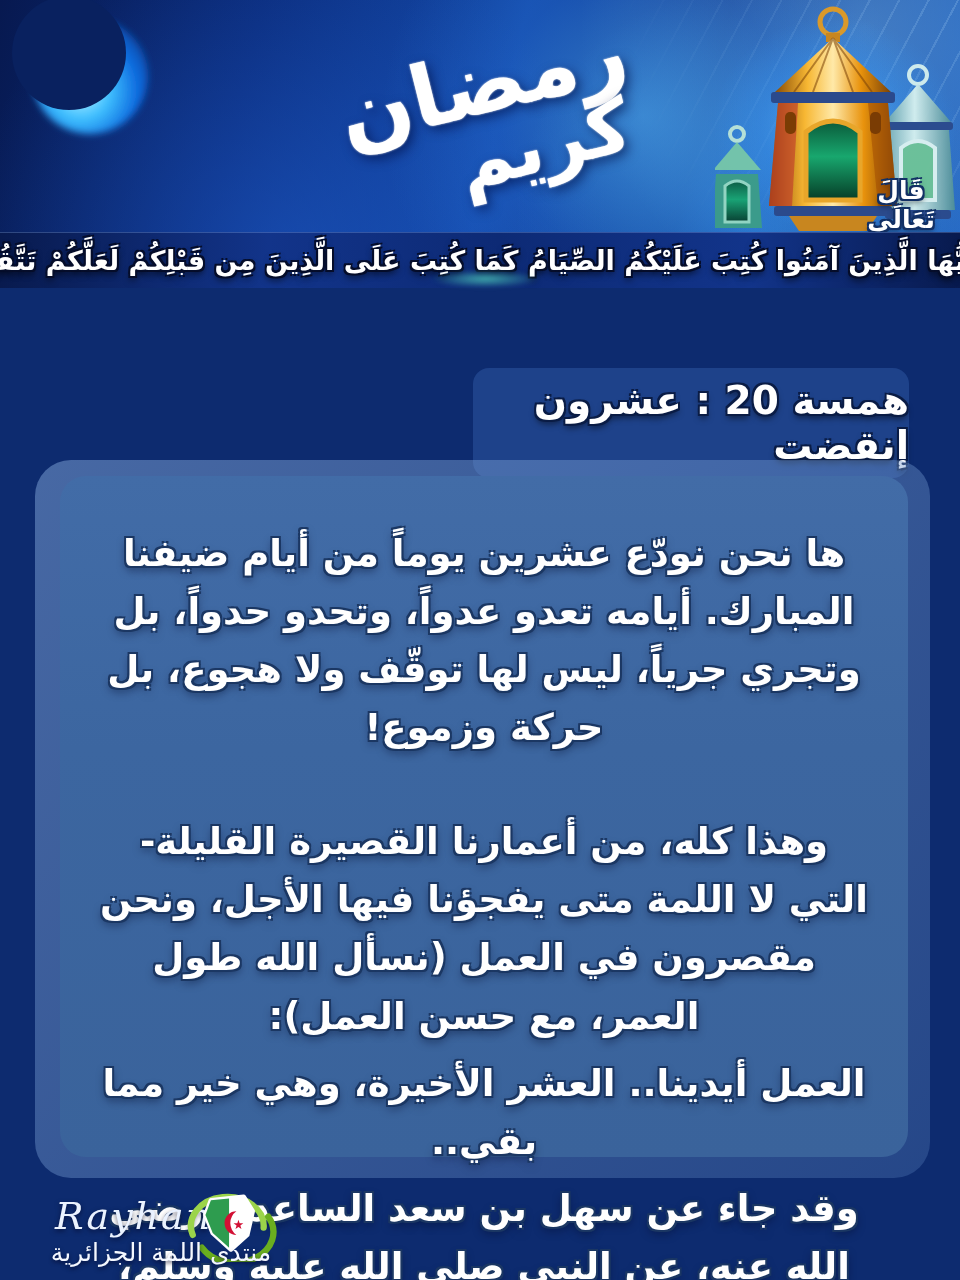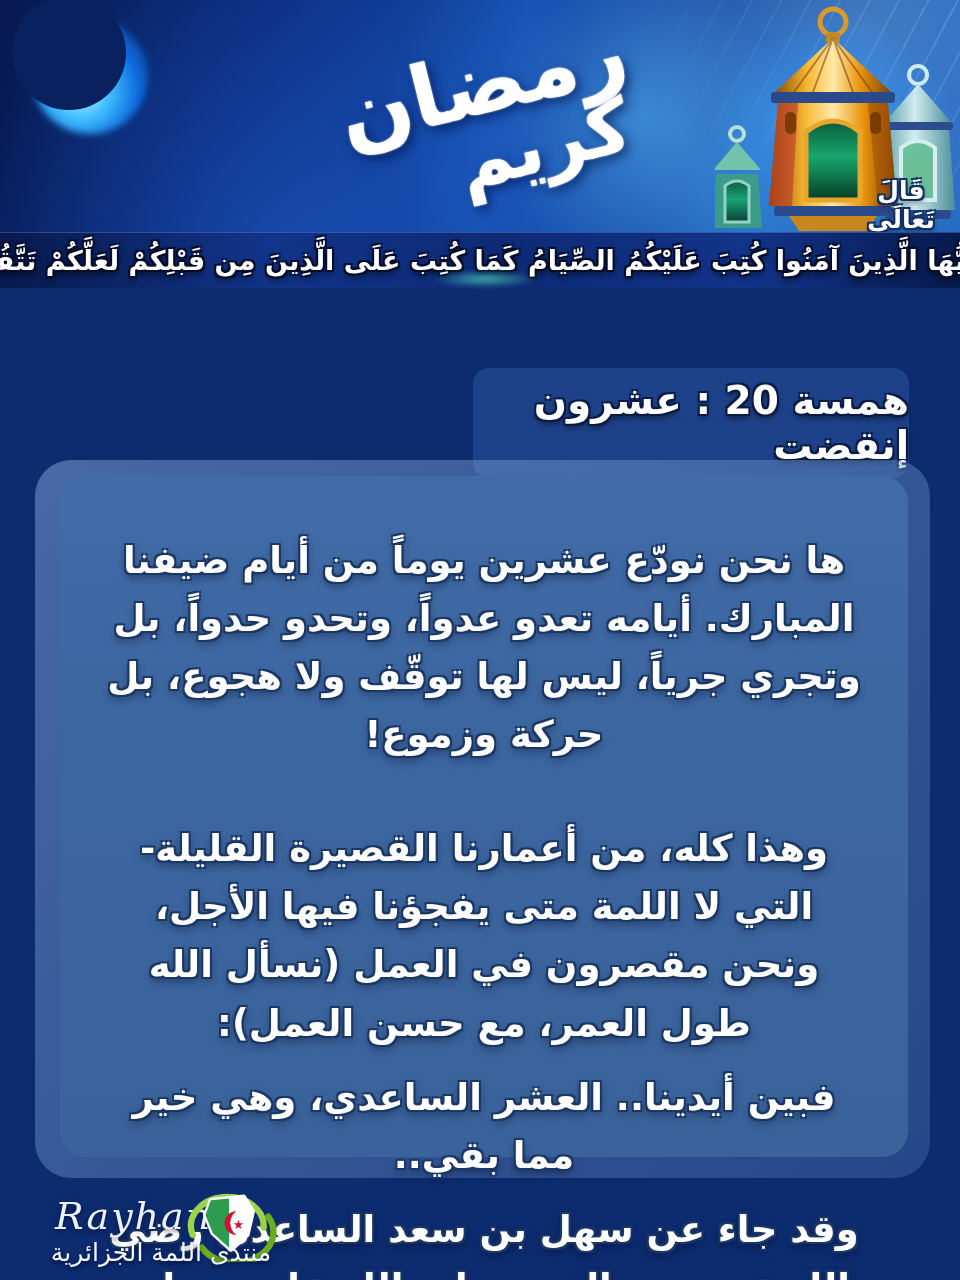--- a/index.html
+++ b/index.html
@@ -82,21 +82,21 @@
     position:absolute; left:60px; top:476px; width:848px; height:681px;
     border-radius:26px;
     background:linear-gradient(180deg, #426ca7 0%, #3c66a0 40%, #3a639b 100%);
   }
   .panel-text{
     position:absolute; inset:0; padding:40px 28px 30px 28px;
     direction:rtl; text-align:center; color:#fff;
     font-size:37px; font-weight:bold; line-height:1.57;
     text-shadow:-2px -2px 0 #1b3763, 2px -2px 0 #1b3763, -2px 2px 0 #1b3763, 2px 2px 0 #1b3763, 0 4px 8px rgba(0,10,40,.5);
   }
-  .panel-text p{ margin:16px; }
+  .panel-text p{ margin:9px; }
   .panel-text p.gap-before{ margin-top:56px; }
 
   
   .brand{
     position:absolute; left:55px; top:1194px;
     font-family:"DejaVu Serif", serif; font-style:italic;
     font-size:38px; color:#eaf2ff; letter-spacing:2px;
     text-shadow:0 2px 5px rgba(0,0,30,.6);
   }
   .logo{ position:absolute; left:180px; top:1186px; }
@@ -207,21 +207,21 @@
 
   <div class="title-box">
     <span class="title-text">همسة 20 : عشرون إنقضت</span>
   </div>
 
   <div class="panel-outer"></div>
   <div class="panel">
     <div class="panel-text">
       <p>ها نحن نودّع عشرين يوماً من أيام ضيفنا المبارك. أيامه تعدو عدواً، وتحدو حدواً، بل وتجري جرياً، ليس لها توقّف ولا هجوع، بل حركة وزموع!</p>
       <p class="gap-before">وهذا كله، من أعمارنا القصيرة القليلة- التي لا اللمة متى يفجؤنا فيها الأجل، ونحن مقصرون في العمل (نسأل الله طول العمر، مع حسن العمل):</p>
-      <p>فبين أيدينا.. العشر الساعدي، وهي خير مما بقي..</p>
+      <p>العمل أيدينا.. العشر الأخيرة، وهي خير مما بقي..</p>
       <p>وقد جاء عن سهل بن سعد الساعدي رضي الله عنه، عن النبي صلى الله عليه وسلم، أنه قال: (الأعمال بالخواتيم).</p>
     </div>
   </div>
 
   <div class="brand">Rayhan</div>
 
   <svg class="logo" width="100" height="76" viewBox="0 0 110 80">
     <path d="M14,52 A40,32 0 1 1 92,44" stroke="#9bd44a" stroke-width="7" fill="none" stroke-linecap="round"></path>
     <path d="M97,32 A40,32 0 1 1 24,66" stroke="#6aae1f" stroke-width="7" fill="none" stroke-linecap="round"></path>
     <path d="M34,14 L70,10 L80,26 L74,52 L56,68 L36,50 L28,30 Z" fill="#ffffff" stroke="#ffffff" stroke-width="5" stroke-linejoin="round"></path>

